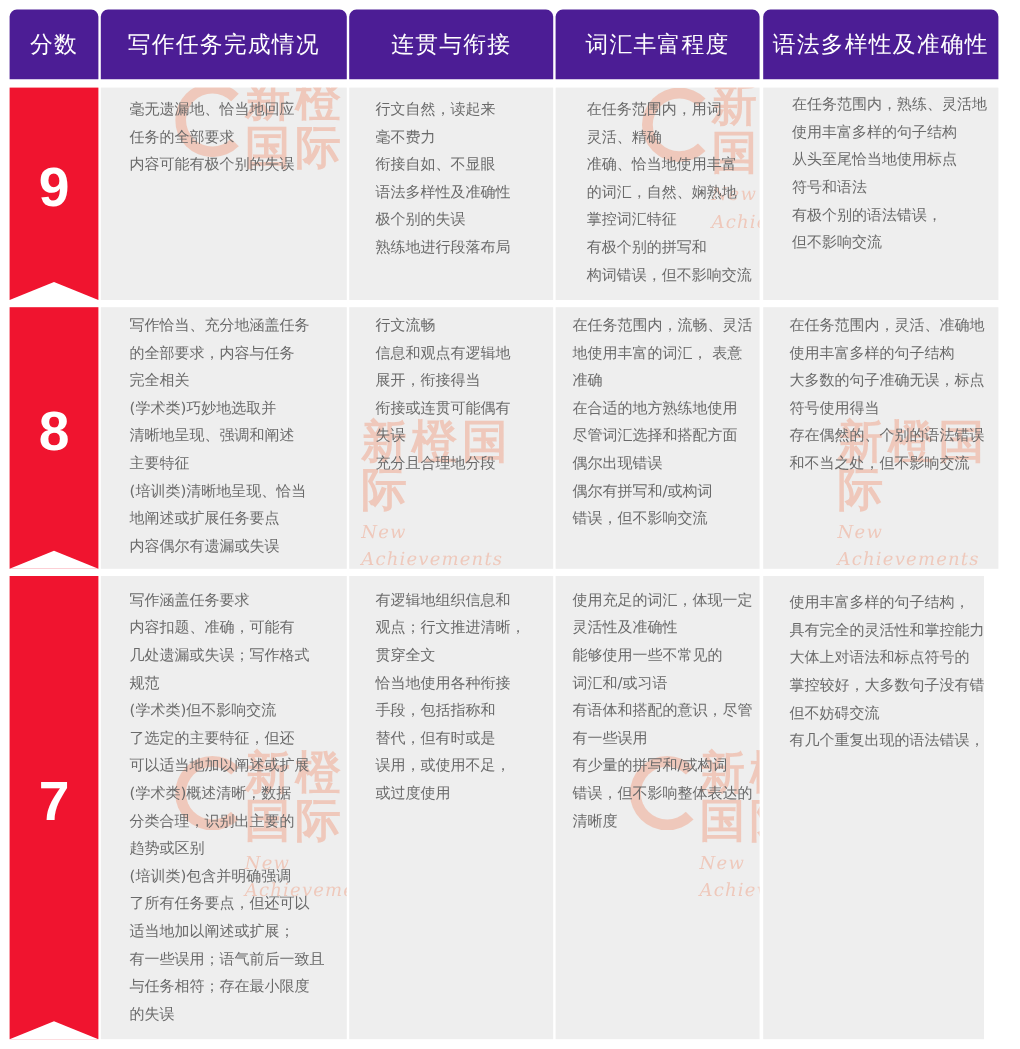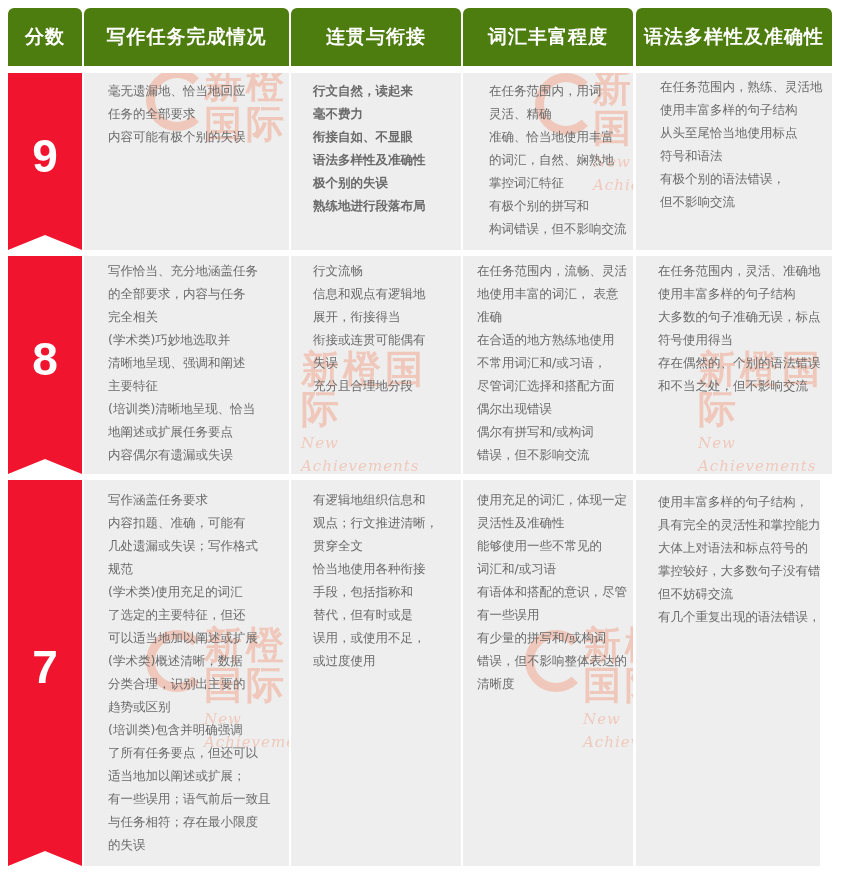--- a/index.html
+++ b/index.html
@@ -1,17 +1,17 @@
 <!DOCTYPE html>
 <html><head>
 <meta charset="utf-8">
 <style>
   html,body{margin:0;padding:0;background:#ffffff;}
   body{width:850px;height:874px;position:relative;overflow:hidden;font-family:"DejaVu Sans","Liberation Sans",sans-serif;}
-  .hdr{position:absolute;top:8px;height:58px;background:#4d7c0f;color:#fff;font-weight:bold;font-size:19px;display:flex;align-items:center;justify-content:center;border-radius:6px 6px 0 0;letter-spacing:1px;}
+  .hdr{position:absolute;top:8px;height:58px;background:#4c1d95;color:#fff;font-weight:normal;font-size:19px;display:flex;align-items:center;justify-content:center;border-radius:6px 6px 0 0;letter-spacing:1px;}
   .score{position:absolute;left:8px;width:74px;background:#f0142f;color:#fff;font-weight:bold;font-size:46px;display:flex;align-items:center;justify-content:center;}
   .score .num{position:relative;top:-6px;font-family:"Liberation Sans",sans-serif;}
   .score .notch{position:absolute;left:0;bottom:0;width:0;height:0;border-left:37px solid transparent;border-right:37px solid transparent;border-bottom:15px solid #ffffff;}
   .cell{position:absolute;background:#eeeeee;color:#6a6a6a;font-size:12.5px;line-height:23px;box-sizing:border-box;overflow:hidden;}
   .cell .line{display:block;white-space:nowrap;position:relative;z-index:2;}
   .wm{position:absolute;z-index:1;pointer-events:none;opacity:0.28;color:#f26a3a;}
   .wm .cn{font-size:38px;font-weight:bold;letter-spacing:4px;line-height:40px;font-family:Liberation Mono, monospace;}
   .wm .en{font-family:"DejaVu Serif",serif;font-style:italic;font-size:15px;letter-spacing:1px;}
   .wm .logo{position:absolute;width:44px;height:44px;border:9px solid #f26a3a;border-radius:50%;border-right-color:transparent;left:-58px;top:2px;}
 </style>
@@ -30,21 +30,21 @@
 </div>
 <div class="cell" style="left:84px;top:73px;width:205px;height:177px;padding:6px 0 0 24px;">
   <div class="wm" style="left:120px;top:-6px;">
       <span class="logo"></span>
       <div class="cn">新橙国际</div>
     </div>
   <span class="line">毫无遗漏地、恰当地回应</span>
   <span class="line">任务的全部要求</span>
   <span class="line">内容可能有极个别的失误</span>
 </div>
-<div class="cell" style="left:291px;top:73px;width:170px;height:177px;padding:6px 0 0 22px;font-weight:bold;">
+<div class="cell" style="left:291px;top:73px;width:170px;height:177px;padding:6px 0 0 22px;">
   <span class="line">行文自然，读起来</span>
   <span class="line">毫不费力</span>
   <span class="line">衔接自如、不显眼</span>
   <span class="line">语法多样性及准确性</span>
   <span class="line">极个别的失误</span>
   <span class="line">熟练地进行段落布局</span>
 </div>
 <div class="cell" style="left:463px;top:73px;width:170px;height:177px;padding:6px 0 0 26px;">
   <div class="wm" style="left:130px;top:-2px;">
       <span class="logo"></span>
@@ -93,21 +93,20 @@
   <span class="line">展开，衔接得当</span>
   <span class="line">衔接或连贯可能偶有</span>
   <span class="line">失误</span>
   <span class="line">充分且合理地分段</span>
 </div>
 <div class="cell" style="left:463px;top:256px;width:170px;height:218px;padding:3px 0 0 14px;">
   <span class="line">在任务范围内，流畅、灵活</span>
   <span class="line">地使用丰富的词汇，  表意</span>
   <span class="line">准确</span>
   <span class="line">在合适的地方熟练地使用</span>
-  <span class="line">不常用词汇和/或习语，</span>
   <span class="line">尽管词汇选择和搭配方面</span>
   <span class="line">偶尔出现错误</span>
   <span class="line">偶尔有拼写和/或构词</span>
   <span class="line">错误，但不影响交流</span>
 </div>
 <div class="cell" style="left:636px;top:256px;width:196px;height:218px;padding:3px 0 0 22px;">
   <div class="wm" style="left:62px;top:96px;">
       <div class="cn">新橙国际</div>
       <div class="en">New Achievements</div>
     </div>
@@ -126,21 +125,21 @@
 <div class="cell" style="left:84px;top:480px;width:205px;height:386px;padding:8px 0 0 24px;">
   <div class="wm" style="left:120px;top:148px;">
       <span class="logo"></span>
       <div class="cn">新橙国际</div>
       <div class="en">New Achievements</div>
     </div>
   <span class="line">写作涵盖任务要求</span>
   <span class="line">内容扣题、准确，可能有</span>
   <span class="line">几处遗漏或失误；写作格式</span>
   <span class="line">规范</span>
-  <span class="line">(学术类)使用充足的词汇</span>
+  <span class="line">(学术类)但不影响交流</span>
   <span class="line">了选定的主要特征，但还</span>
   <span class="line">可以适当地加以阐述或扩展</span>
   <span class="line">(学术类)概述清晰，数据</span>
   <span class="line">分类合理，识别出主要的</span>
   <span class="line">趋势或区别</span>
   <span class="line">(培训类)包含并明确强调</span>
   <span class="line">了所有任务要点，但还可以</span>
   <span class="line">适当地加以阐述或扩展；</span>
   <span class="line">有一些误用；语气前后一致且</span>
   <span class="line">与任务相符；存在最小限度</span>

